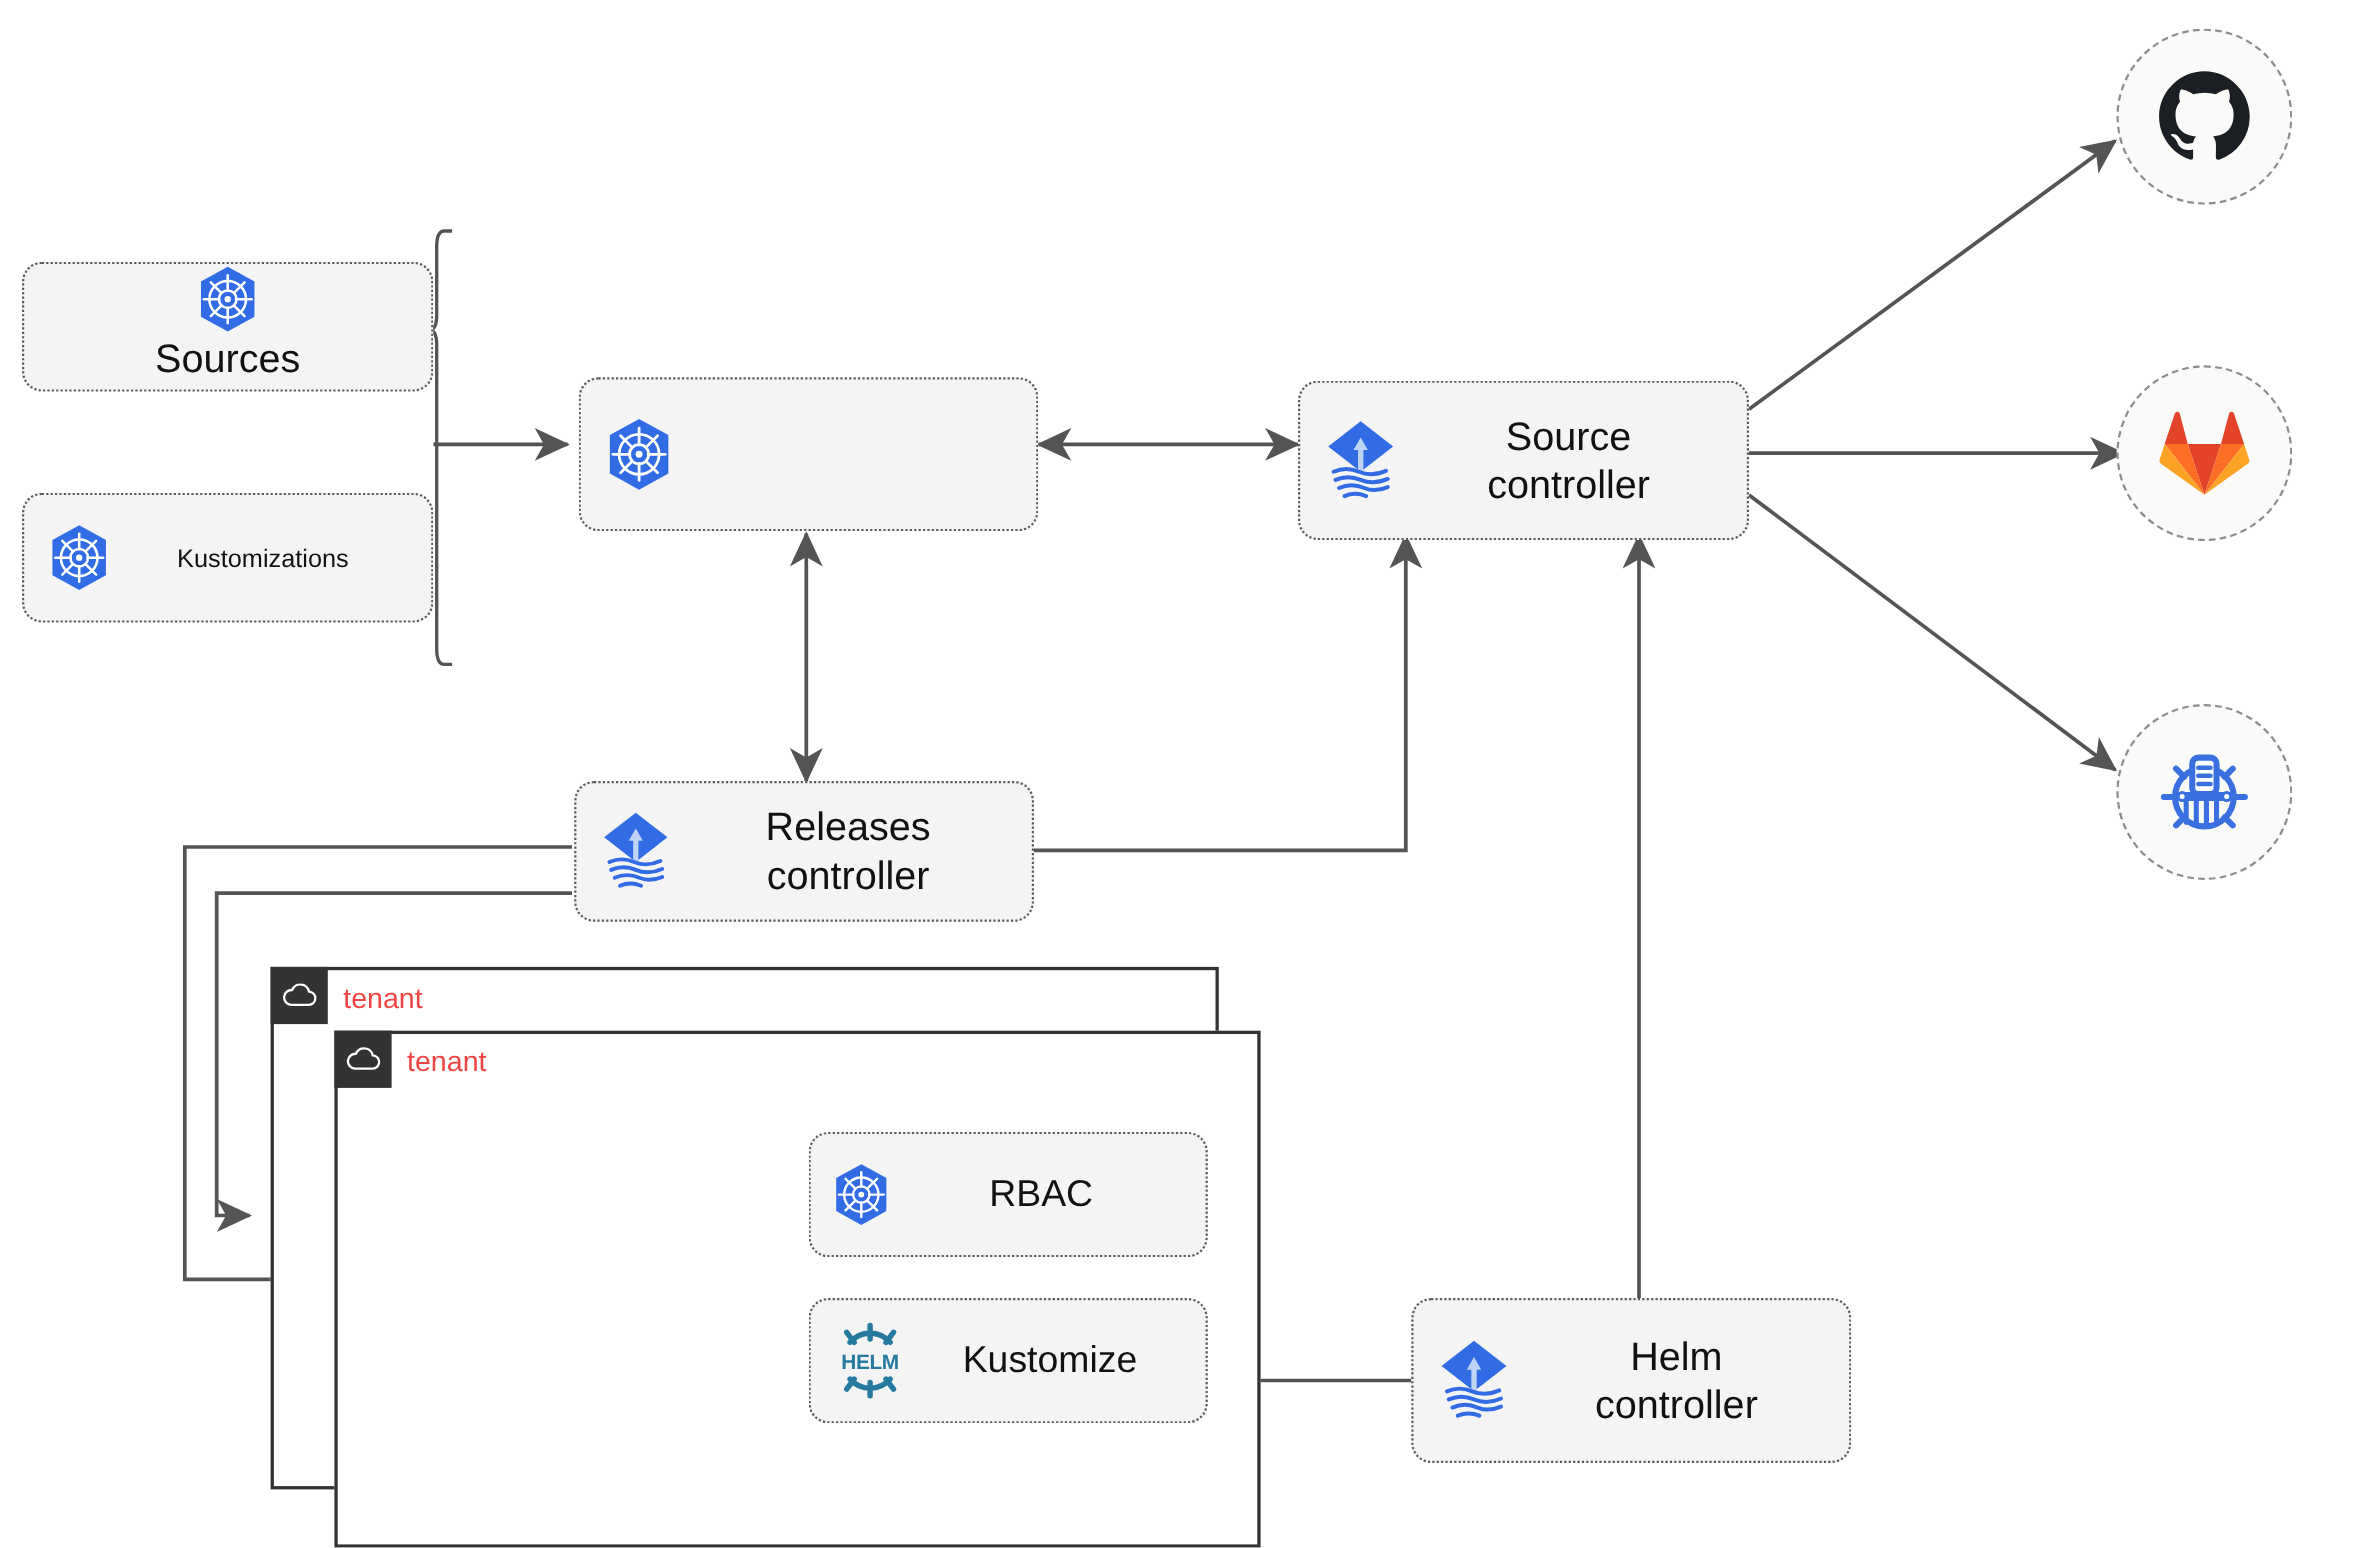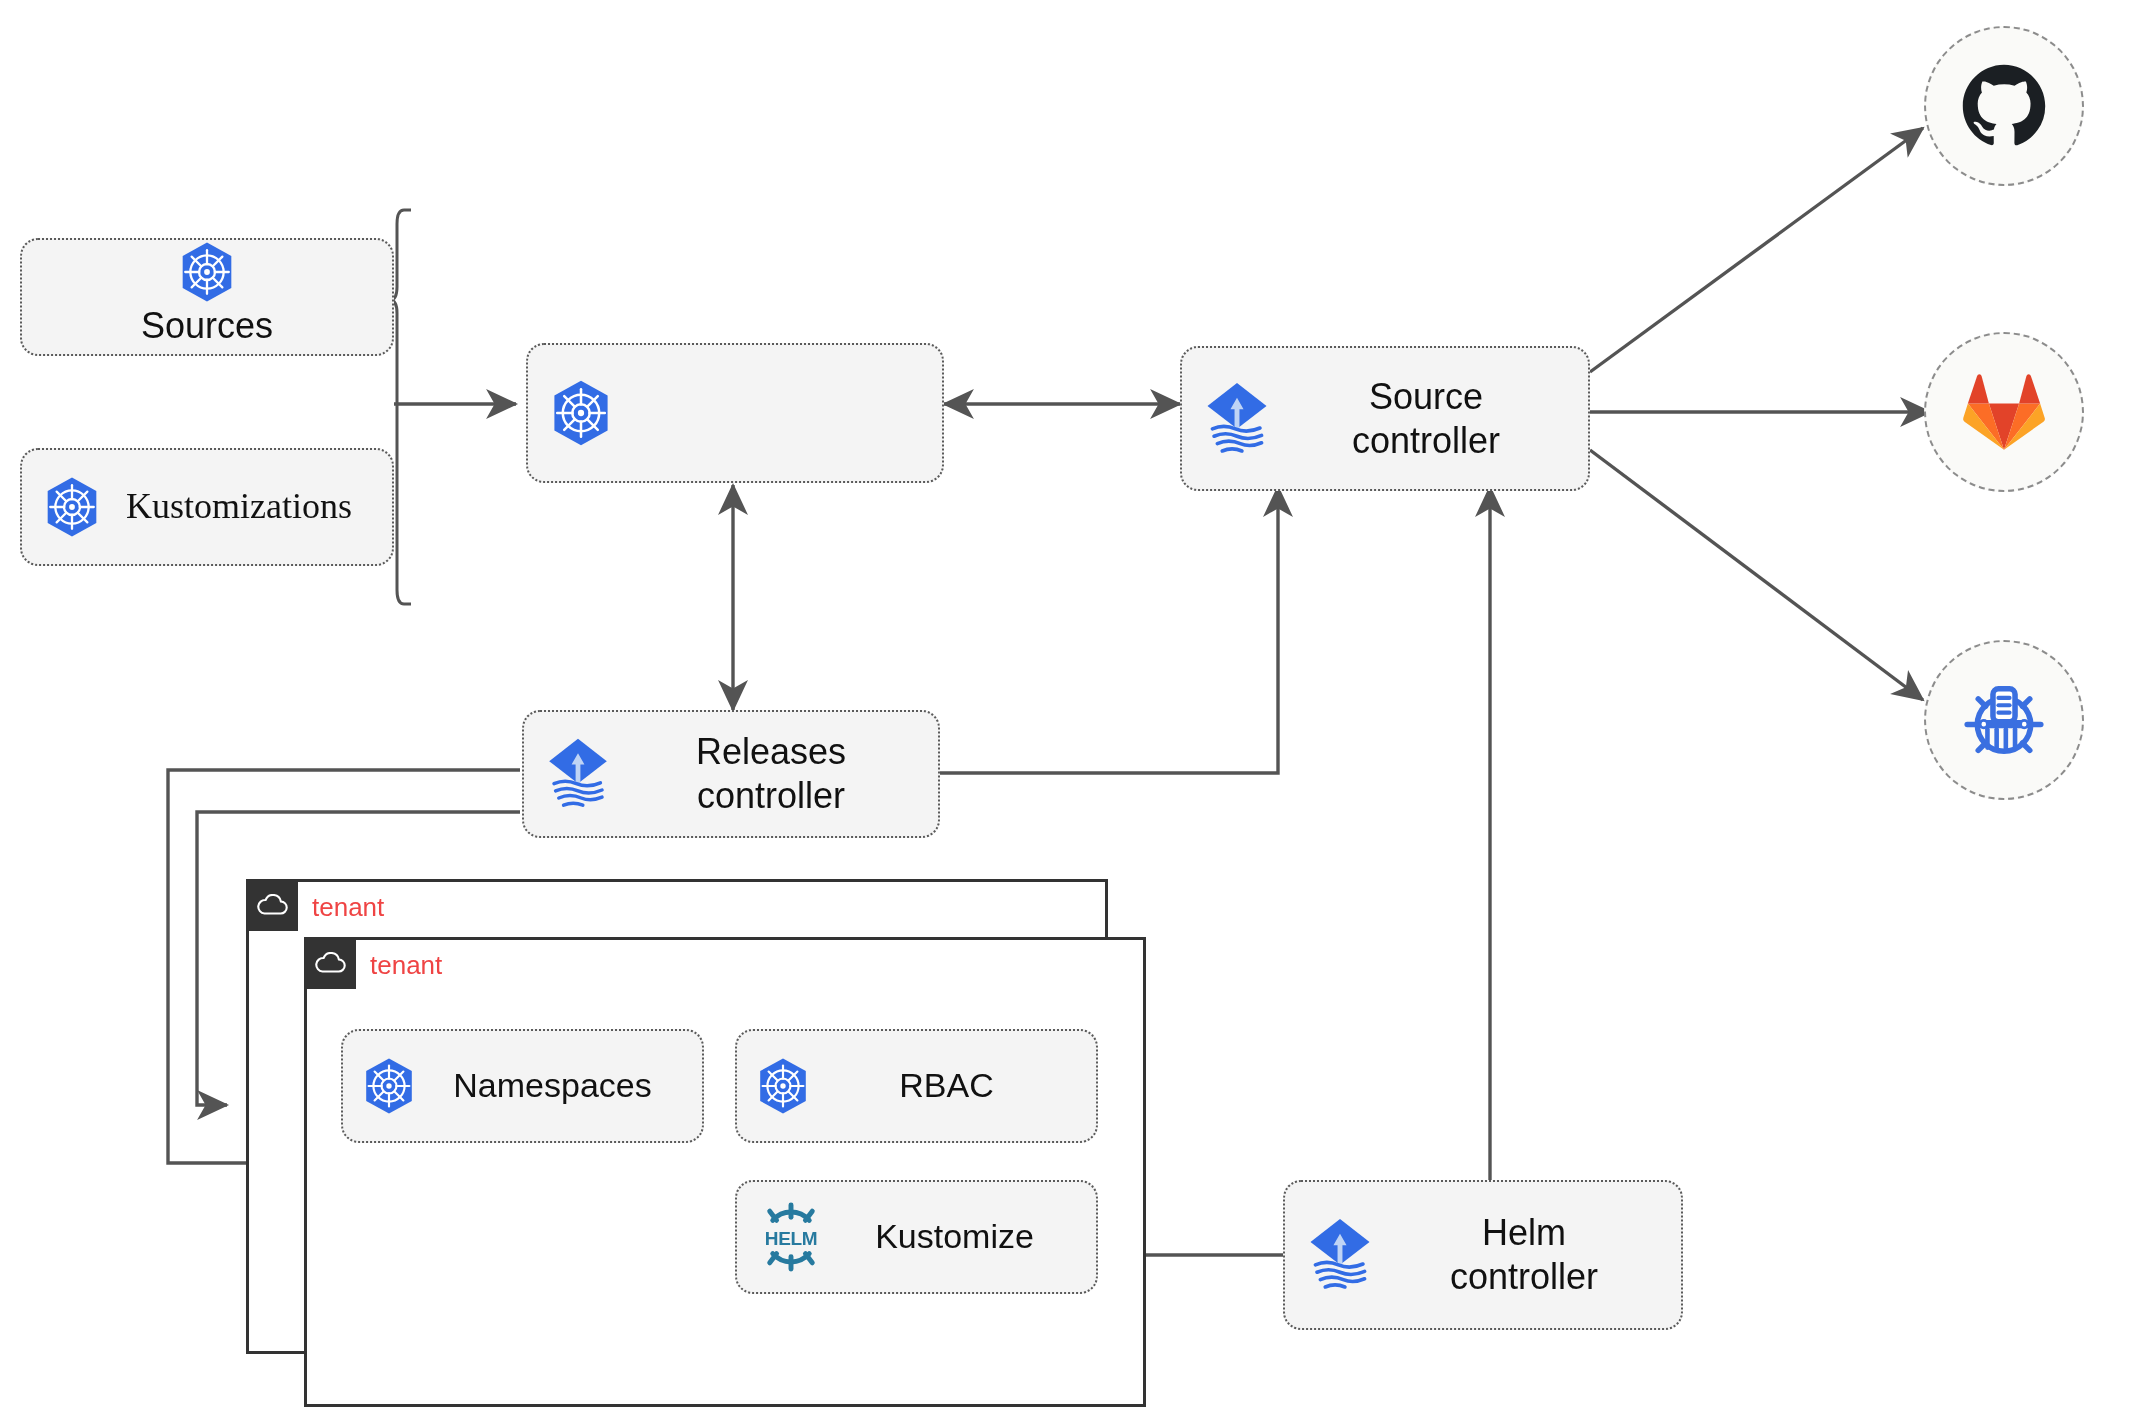--- a/index.html
+++ b/index.html
@@ -40,21 +40,21 @@
     align-items:center;
     justify-content:center;
   }
   .node .lbl{
     flex:1 1 auto;
     text-align:center;
     line-height:1.22;
     white-space:pre-line;
   }
   .lbl-34{font-size:34px;}
-  .lbl-35{font-size:36px;font-family:Liberation Serif, serif;}
+  .lbl-35{font-size:23px;}
   .lbl-36{font-size:36px;}
 
   
   .tenant{
     position:absolute;
     box-sizing:border-box;
     background:#ffffff;
     border:3px solid #333333;
     z-index:2;
   }
@@ -313,61 +313,40 @@
   <div class="tenant-name" style="left:312px;top:892px;">tenant</div>
 
   <div class="tenant" style="left:304px;top:937px;width:842px;height:470px;"></div>
   <div class="tenant-bar" style="left:304px;top:937px;">
     <svg class="svgicon" width="32" height="22" viewBox="0 0 32 22">
       <path d="M8.5 19.5h16a6 6 0 0 0 .4-12A8 8 0 0 0 9.6 6 5.6 5.6 0 0 0 8.5 19.5z" fill="none" stroke="#ffffff" stroke-width="2.1" stroke-linejoin="round"></path>
     </svg>
   </div>
   <div class="tenant-name" style="left:370px;top:950px;">tenant</div>
 
-  <div class="node" style="left:341px;top:1029px;width:363px;height:114px;padding:0 16px;">
+
+  <div class="node" style="left:735px;top:1029px;width:363px;height:114px;padding:0 16px;">
     <span class="ico">
       <svg class="svgicon" width="60" height="60" viewBox="0 0 100 100">
         <polygon points="50,4 88,25 88,75 50,96 12,75 12,25" fill="#326CE5"></polygon>
         <g fill="none" stroke="#ffffff" stroke-width="3.6" stroke-linecap="round">
           <circle cx="50" cy="50" r="26"></circle>
             <circle cx="50" cy="50" r="12.5"></circle>
           <line x1="50" y1="16" x2="50" y2="38"></line>
             <line x1="50" y1="62" x2="50" y2="84"></line>
           <line x1="16" y1="50" x2="38" y2="50"></line>
             <line x1="62" y1="50" x2="84" y2="50"></line>
           <line x1="26" y1="26" x2="41" y2="41"></line>
             <line x1="59" y1="59" x2="74" y2="74"></line>
           <line x1="74" y1="26" x2="59" y2="41"></line>
             <line x1="41" y1="59" x2="26" y2="74"></line>
         </g>
         <circle cx="50" cy="50" r="4.5" fill="#ffffff"></circle>
       </svg>
     </span>
-    <span class="lbl lbl-34">Namespaces</span>
-  </div>
-
-  <div class="node" style="left:735px;top:1029px;width:363px;height:114px;padding:0 16px;">
-    <span class="ico">
-      <svg class="svgicon" width="60" height="60" viewBox="0 0 100 100">
-        <polygon points="50,4 88,25 88,75 50,96 12,75 12,25" fill="#326CE5"></polygon>
-        <g fill="none" stroke="#ffffff" stroke-width="3.6" stroke-linecap="round">
-          <circle cx="50" cy="50" r="26"></circle>
-            <circle cx="50" cy="50" r="12.5"></circle>
-          <line x1="50" y1="16" x2="50" y2="38"></line>
-            <line x1="50" y1="62" x2="50" y2="84"></line>
-          <line x1="16" y1="50" x2="38" y2="50"></line>
-            <line x1="62" y1="50" x2="84" y2="50"></line>
-          <line x1="26" y1="26" x2="41" y2="41"></line>
-            <line x1="59" y1="59" x2="74" y2="74"></line>
-          <line x1="74" y1="26" x2="59" y2="41"></line>
-            <line x1="41" y1="59" x2="26" y2="74"></line>
-        </g>
-        <circle cx="50" cy="50" r="4.5" fill="#ffffff"></circle>
-      </svg>
-    </span>
     <span class="lbl lbl-34">RBAC</span>
   </div>
 
 
   <div class="node" style="left:735px;top:1180px;width:363px;height:114px;padding:0 16px;">
     <span class="ico">
       <svg class="svgicon" width="76" height="76" viewBox="0 0 100 100">
         <g stroke="#277A9F" stroke-width="6.5" fill="none" stroke-linecap="round">
           <path d="M26 28 A32 32 0 0 1 74 28"></path>
           <path d="M26 72 A32 32 0 0 0 74 72"></path>

